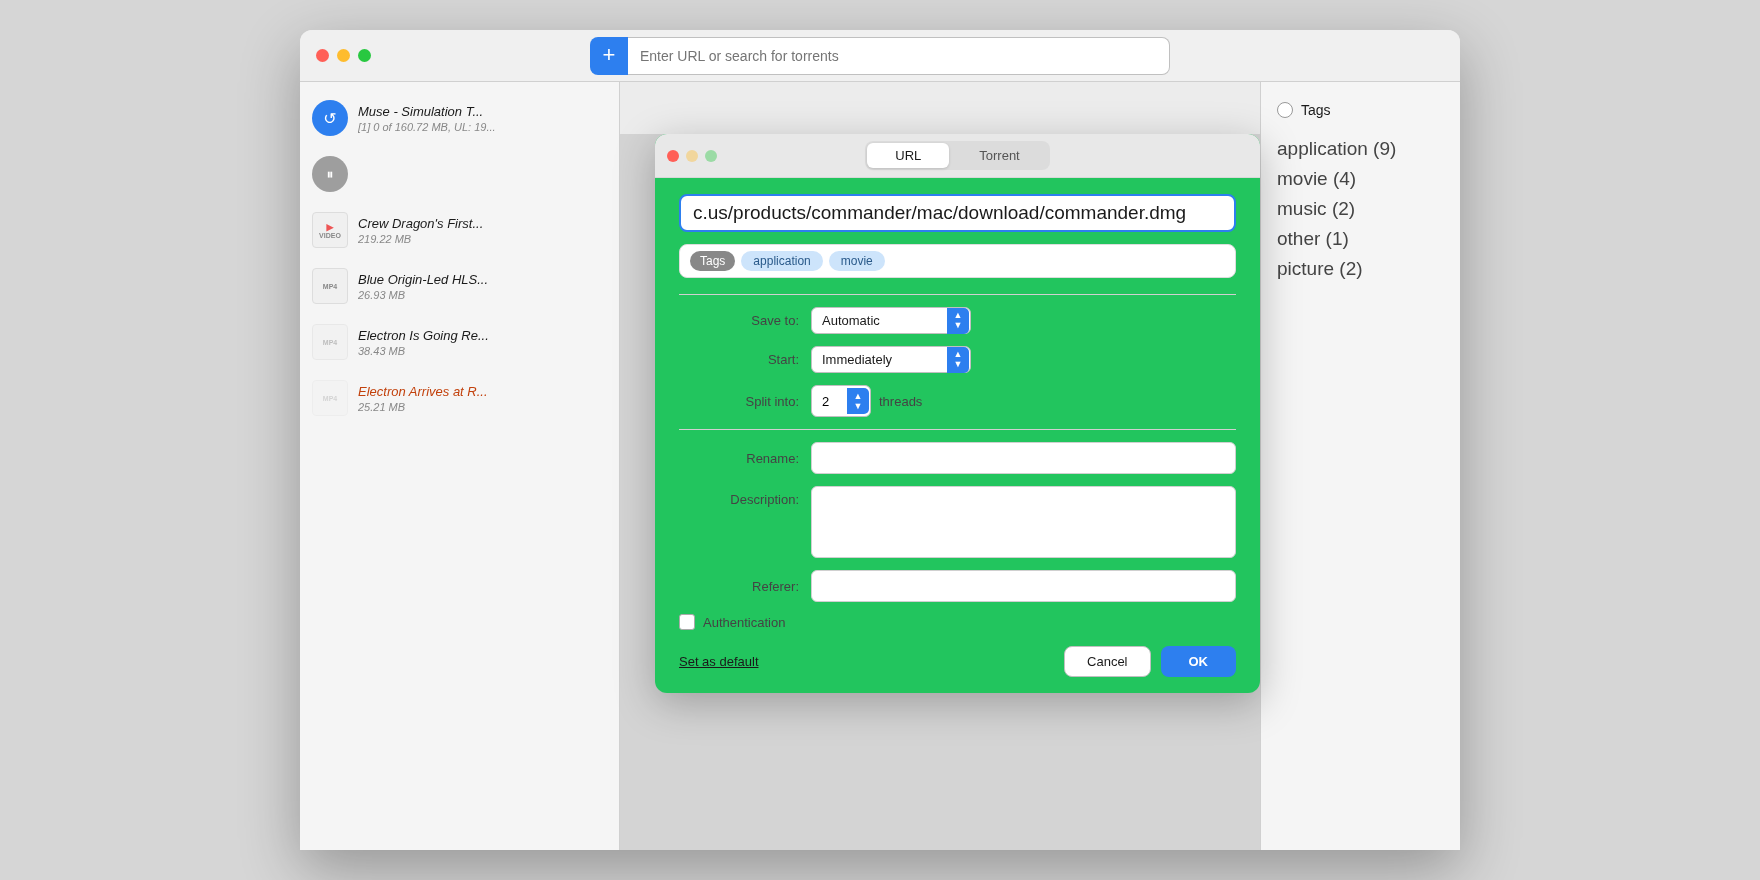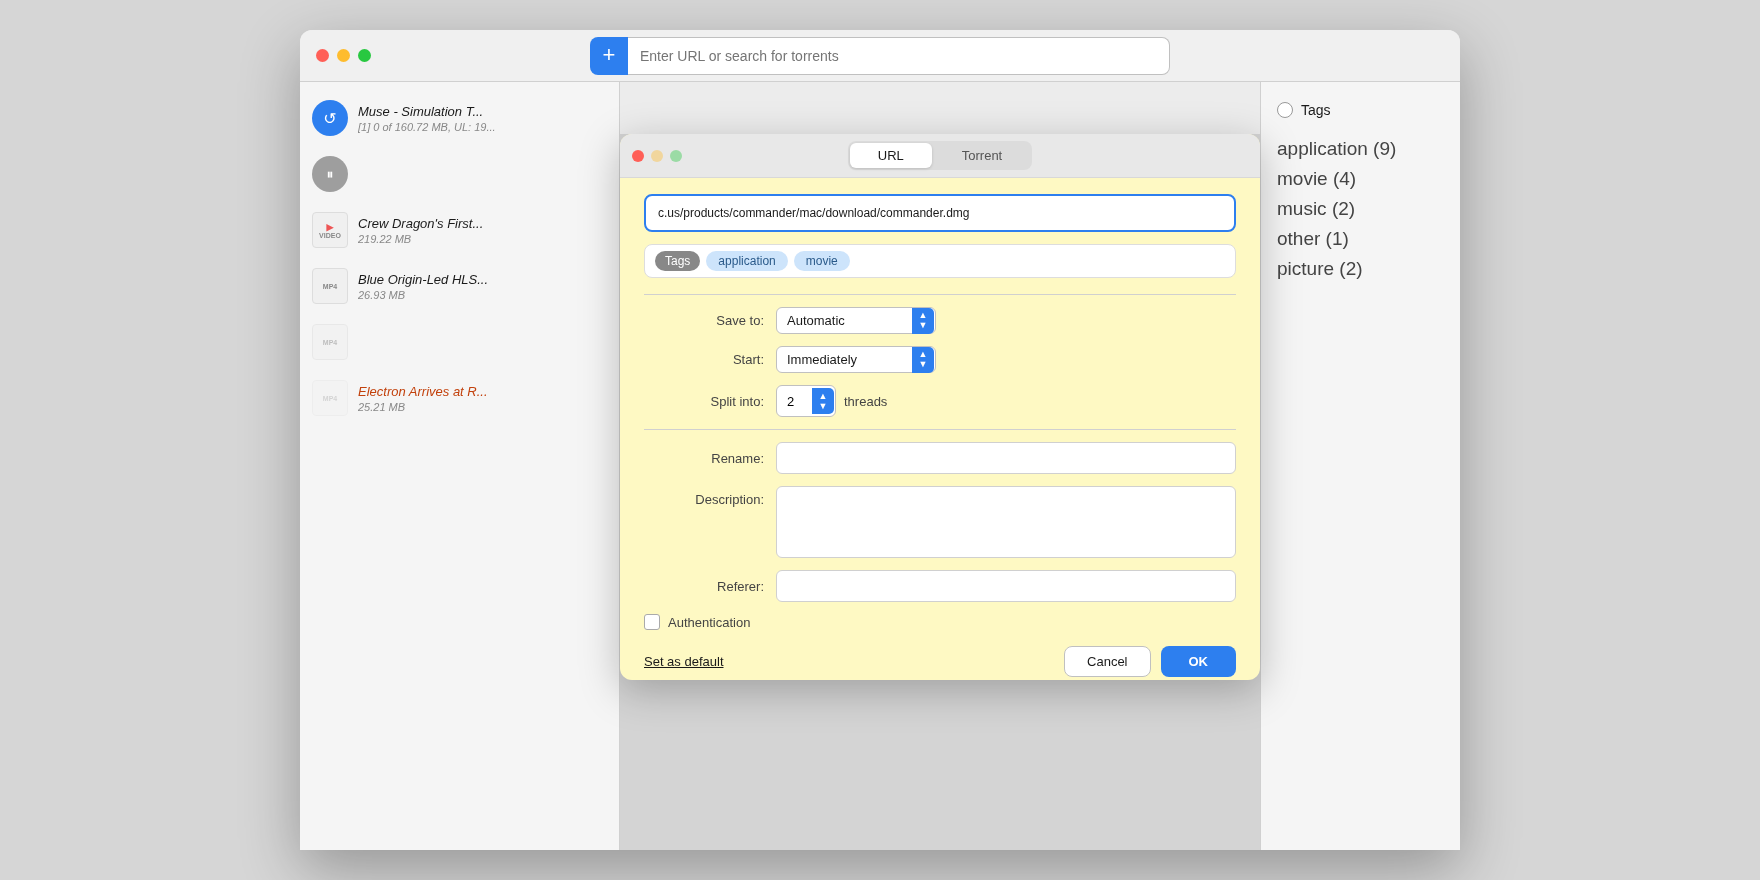--- a/index.html
+++ b/index.html
@@ -202,27 +202,28 @@
       right: 0;
       bottom: 0;
       background: rgba(0,0,0,0.1);
       display: flex;
       align-items: flex-start;
       justify-content: center;
       padding-top: 0;
     }
 
     .dialog {
-      background: #fef9c3;
+      background: #22c55e;
       border-radius: 12px;
       box-shadow: 0 10px 40px rgba(0,0,0,0.25);
       width: 740px;
       margin-top: 0;
-      padding-bottom: 3px;
+      padding-bottom: 16px;
       overflow: hidden;
+      margin-left: 35px;
     }
 
     .dialog-titlebar {
       height: 44px;
       background: #e8e8e8;
       display: flex;
       align-items: center;
       justify-content: center;
       position: relative;
       border-bottom: 1px solid #d8d8d8;
@@ -274,21 +275,21 @@
       padding: 16px 24px 0;
     }
 
     
     .url-field {
       width: 100%;
       height: 38px;
       border: 2px solid #2d7fef;
       border-radius: 8px;
       padding: 0 12px;
-      font-size: 12px;
+      font-size: 19px;
       color: #1a1a1a;
       background: white;
       outline: none;
       margin-bottom: 12px;
     }
 
     
     .tags-row {
       display: flex;
       align-items: center;
@@ -564,20 +565,24 @@
         </div>
         <div class="download-info">
           <div class="download-name">Blue Origin-Led HLS...</div>
           <div class="download-meta">26.93 MB</div>
         </div>
       </div>
 
       <div class="download-item">
         <div class="video-icon" style="opacity:0.5;">
           <span style="font-size:7px;color:#888;font-weight:bold;">MP4</span>
+        </div>
+        <div class="download-info">
+          <div class="download-name">Electron Is Going Re...</div>
+          <div class="download-meta">38.43 MB</div>
         </div>
       </div>
 
       <div class="download-item">
         <div class="video-icon" style="opacity:0.3;">
           <span style="font-size:7px;color:#888;font-weight:bold;">MP4</span>
         </div>
         <div class="download-info">
           <div class="download-name" style="color:#c2410c;">Electron Arrives at R...</div>
           <div class="download-meta">25.21 MB</div>

